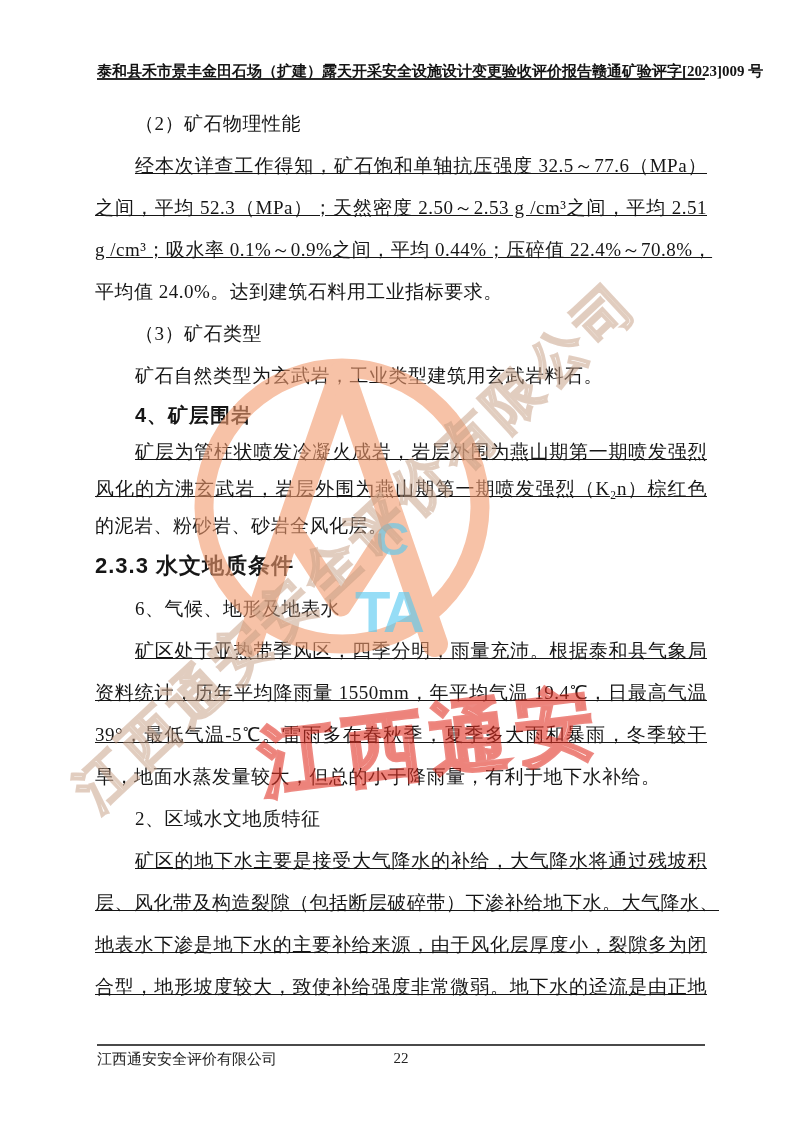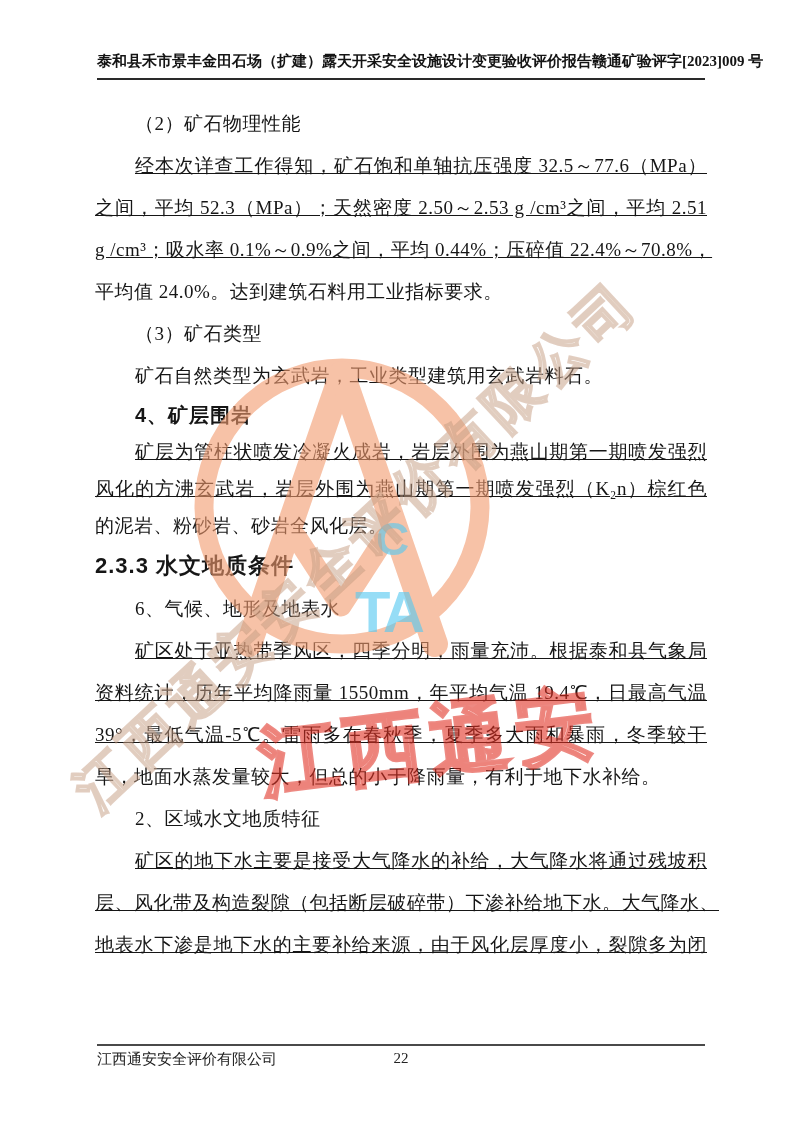--- a/index.html
+++ b/index.html
@@ -5,21 +5,21 @@
   html,body{margin:0;padding:0;background:#e8e8e8;}
   .page{
     position:relative;width:800px;height:1131px;margin:0 auto;
     background:#ffffff;overflow:hidden;
     font-family:"Liberation Serif", serif;color:#1c1c1c;
   }
   
   .hdr{position:absolute;left:97px;top:52px;width:608px;display:flex;
        justify-content:space-between;align-items:flex-end;
        font-size:15px;font-weight:bold;color:#141414;}
-  .hdr-left{white-space:nowrap;}
+  .hdr-left{white-space:nowrap;margin-top:10px;}
   .hdr-right{white-space:nowrap;}
   .hdr-rule{position:absolute;left:97px;top:78px;width:608px;height:2px;background:#2a2a2a;}
   
   .body-text{position:absolute;left:95px;top:103px;width:612px;}
   .ln{height:42px;line-height:42px;font-size:19px;white-space:nowrap;
       letter-spacing:.5px;color:#161616;}
   .ln.tight{height:37px;line-height:37px;}
   .ln.indent{text-indent:40px;}
   .ln.stretch{text-align:justify;text-align-last:justify;text-decoration:underline;}
   .ln.h3{height:36px;line-height:36px;font-weight:bold;font-size:20px;
@@ -77,20 +77,21 @@
     <div class="ln h2">2.3.3 水文地质条件</div>
     <div class="ln indent">6、气候、地形及地表水</div>
     <div class="ln indent stretch">矿区处于亚热带季风区，四季分明，雨量充沛。根据泰和县气象局</div>
     <div class="ln stretch">资料统计，历年平均降雨量 1550mm，年平均气温 19.4℃，日最高气温</div>
     <div class="ln stretch">39°，最低气温-5℃。雷雨多在春秋季，夏季多大雨和暴雨，冬季较干</div>
     <div class="ln">旱，地面水蒸发量较大，但总的小于降雨量，有利于地下水补给。</div>
     <div class="ln indent">2、区域水文地质特征</div>
     <div class="ln indent stretch">矿区的地下水主要是接受大气降水的补给，大气降水将通过残坡积</div>
     <div class="ln stretch">层、风化带及构造裂隙（包括断层破碎带）下渗补给地下水。大气降水、</div>
     <div class="ln stretch">地表水下渗是地下水的主要补给来源，由于风化层厚度小，裂隙多为闭</div>
+    <div class="ln stretch">合型，地形坡度较大，致使补给强度非常微弱。地下水的迳流是由正地</div>
   </div>
 
   <svg class="wm wm-logo" viewBox="0 0 298 318" xmlns="http://www.w3.org/2000/svg">
     <circle cx="149" cy="158" r="138" fill="none" stroke="#f29a6e" stroke-width="19"></circle>
     <path d="M149 26 L56 296" fill="none" stroke="#f29a6e" stroke-width="26" stroke-linecap="round"></path>
     <path d="M149 26 L242 296" fill="none" stroke="#f29a6e" stroke-width="26" stroke-linecap="round"></path>
     <path d="M104 190 L148 258 L192 190" fill="none" stroke="#f29a6e" stroke-width="21" stroke-linecap="round" stroke-linejoin="round"></path>
   </svg>
 
   <div class="wm wm-c">C</div>

